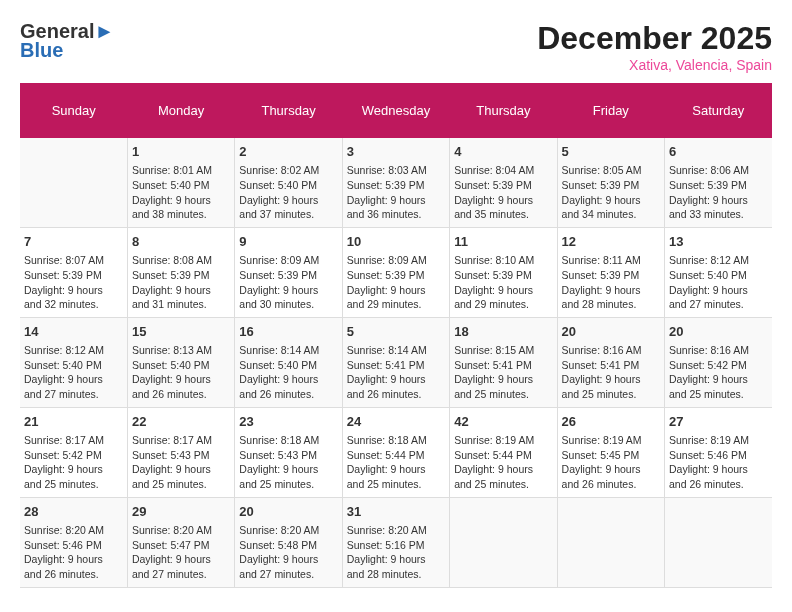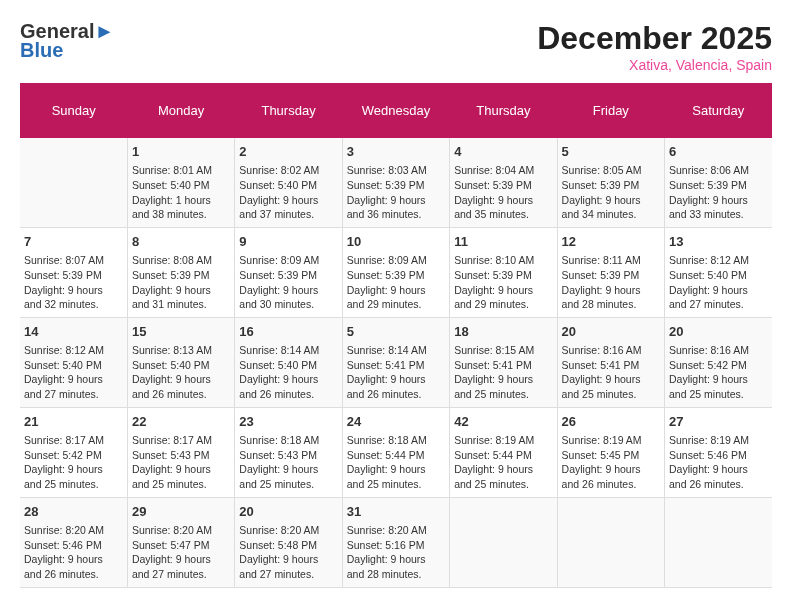--- a/index.html
+++ b/index.html
@@ -104,21 +104,21 @@
       </tr>
   </thead>
   <tbody id="calendar-body">
       <tr>
         <td class="empty"></td>
         <td>
           <span class="day-number">1</span>
         <div class="day-info">
           <span>Sunrise: 8:01 AM</span><br>
           <span>Sunset: 5:40 PM</span><br>
-          <span>Daylight: 1 hours and 38 minutes.</span>
+          <span>Daylight: 9 hours and 38 minutes.</span>
         </div>
         </td>
         <td>
           <span class="day-number">2</span>
         <div class="day-info">
           <span>Sunrise: 8:02 AM</span><br>
           <span>Sunset: 5:40 PM</span><br>
           <span>Daylight: 9 hours and 37 minutes.</span>
         </div>
         </td>

